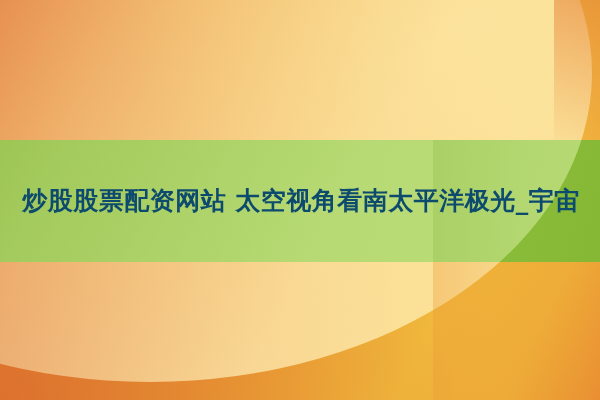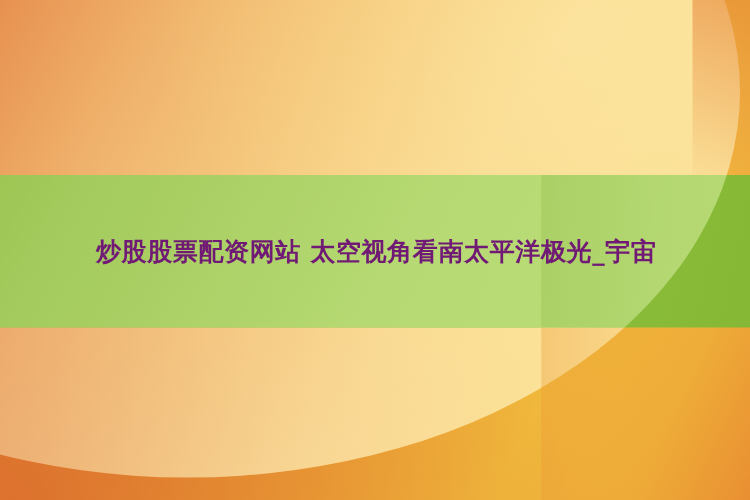--- a/index.html
+++ b/index.html
@@ -142,22 +142,22 @@
     width: 600px;
     height: 122px;
     display: flex;
     flex-direction: column;
     align-items: center;
     justify-content: center;
     padding: 0 16px;
     box-sizing: border-box;
   }
   .title-line {
-    color: #701a75;
-    font-size: 20px;
+    color: #0c4a6e;
+    font-size: 25px;
     font-weight: bold;
     line-height: 40px;
     letter-spacing: 0.5px;
     white-space: nowrap;
     text-align: center;
   }
   .title-line-1 { margin-left: 2px; }
   .title-line-2 { margin-left: 0; }
 </style>
 </head>

